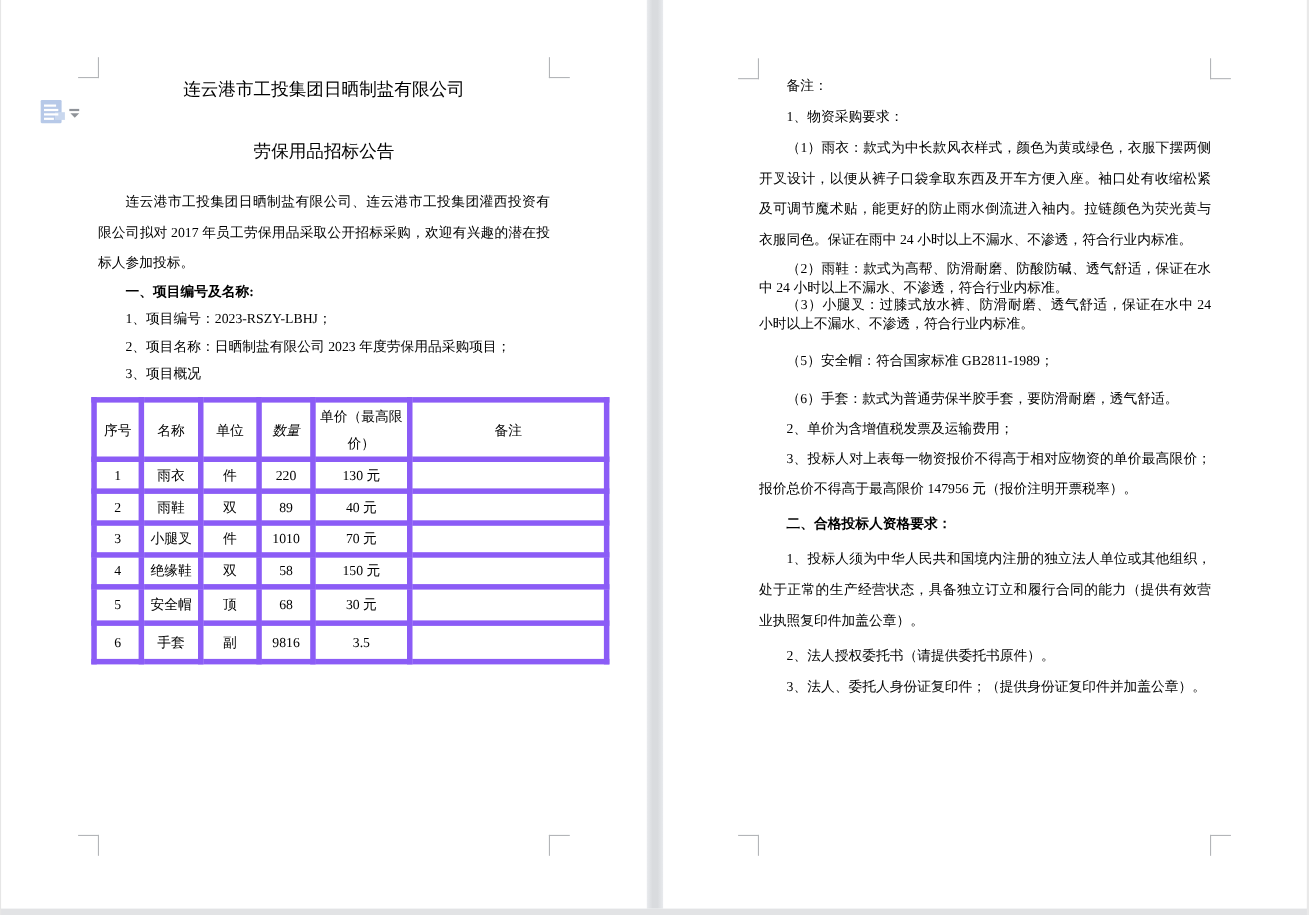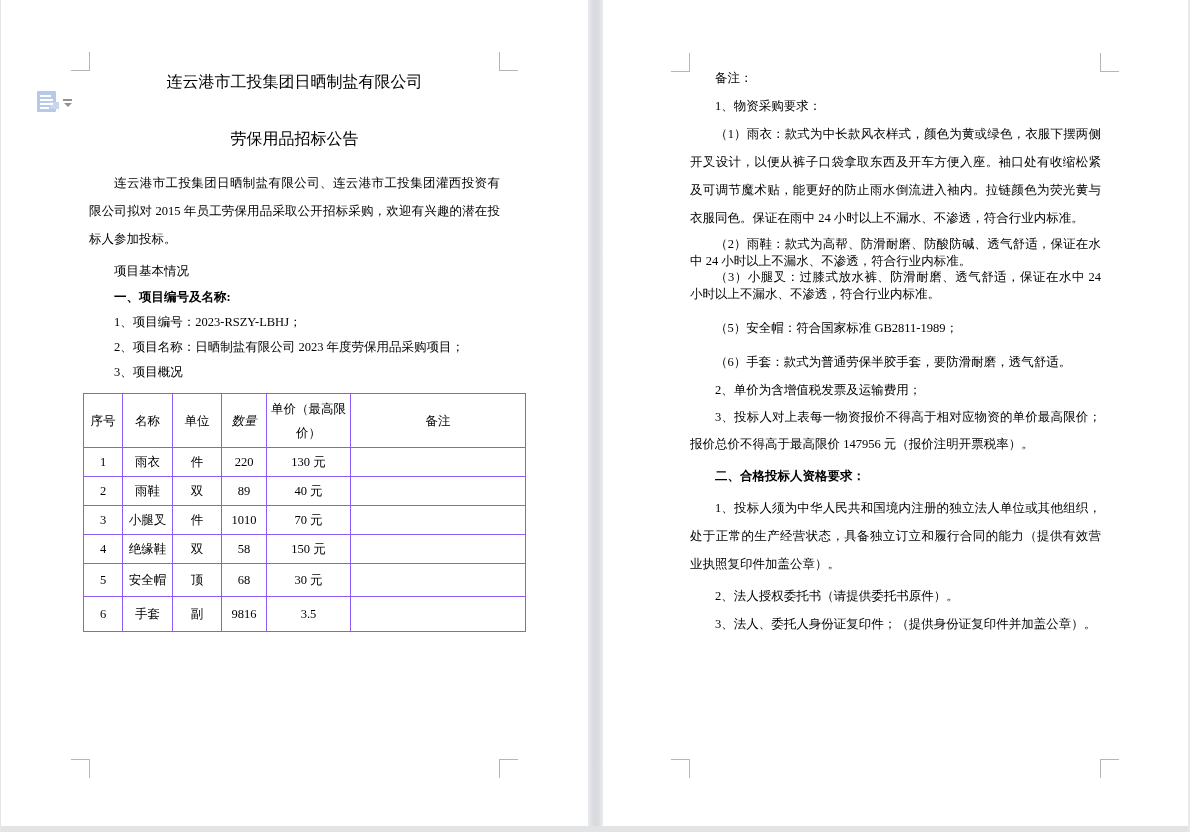--- a/index.html
+++ b/index.html
@@ -42,21 +42,21 @@
   .p1-content{position:absolute;left:88px;top:70px;width:411px;font-size:12.5px;}
   .doc-title{font-size:16px;text-align:center;line-height:24px;margin:0;font-weight:normal;}
   .doc-title.first{margin-top:0;}
   .doc-title.second{margin-top:33px;}
   .intro{margin:18px 0 0 0;line-height:28px;text-indent:2em;text-align:justify;}
   .line{margin:0;line-height:25px;text-indent:2em;}
   .line.first{margin-top:5px;line-height:27px;}
   .bold{font-weight:bold;}
 
   table.goods{border-collapse:collapse;margin:8px 0 0 -6px;width:428px;table-layout:fixed;}
-  table.goods td,table.goods th{border:1px solid #8b5cf6;font-weight:normal;text-align:center;
+  table.goods td,table.goods th{border:5px solid #8b5cf6;font-weight:normal;text-align:center;
     vertical-align:middle;font-size:12.5px;line-height:24px;padding:0 2px;overflow:hidden;}
   table.goods{border:1.5px solid #000;}
   .c0{width:34px;} .c1{width:45px;} .c2{width:44px;} .c3{width:40px;font-style:italic;} .c4{width:79px;} .c5{width:170px;}
   .hrow{height:54px;} .r29{height:29px;} .r33{height:33px;} .r35{height:35px;}
 
   
   .p2-content{position:absolute;left:87px;top:64px;width:411px;font-size:12.5px;}
   .p2-content p{margin:0;text-indent:2em;text-align:justify;}
   .p28{line-height:28px;}
   .p27{line-height:27px;}
@@ -83,23 +83,22 @@
 
   <div class="cm tl" style="left:70px;top:52px;"></div>
   <div class="cm tr" style="left:498px;top:52px;"></div>
   <div class="cm bl" style="left:70px;top:759px;"></div>
   <div class="cm br" style="left:498px;top:759px;"></div>
 
   <div class="p1-content">
     <h1 class="doc-title first">连云港市工投集团日晒制盐有限公司</h1>
     <h2 class="doc-title second">劳保用品招标公告</h2>
 
-    <p class="intro">连云港市工投集团日晒制盐有限公司、连云港市工投集团灌西投资有限公司拟对 2015 年员工劳保用品采取公开招标采购，欢迎有兴趣的潜在投标人参加投标。</p>
+    <p class="intro">连云港市工投集团日晒制盐有限公司、连云港市工投集团灌西投资有限公司拟对 2017 年员工劳保用品采取公开招标采购，欢迎有兴趣的潜在投标人参加投标。</p>
 
-    <p class="line first">项目基本情况</p>
     <p class="line bold">一、项目编号及名称:</p>
     <p class="line">1、项目编号：2023-RSZY-LBHJ；</p>
     <p class="line">2、项目名称：日晒制盐有限公司 2023 年度劳保用品采购项目；</p>
     <p class="line">3、项目概况</p>
 
     <table class="goods">
       <tbody>
           <tr class="hrow">
         <th class="c0">序号</th>
         <th class="c1">名称</th>

